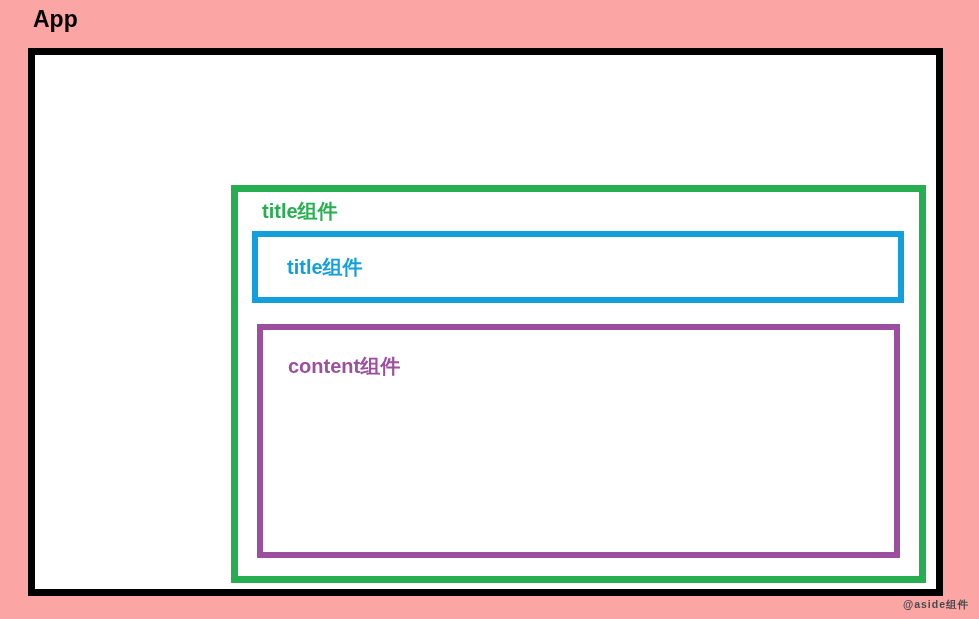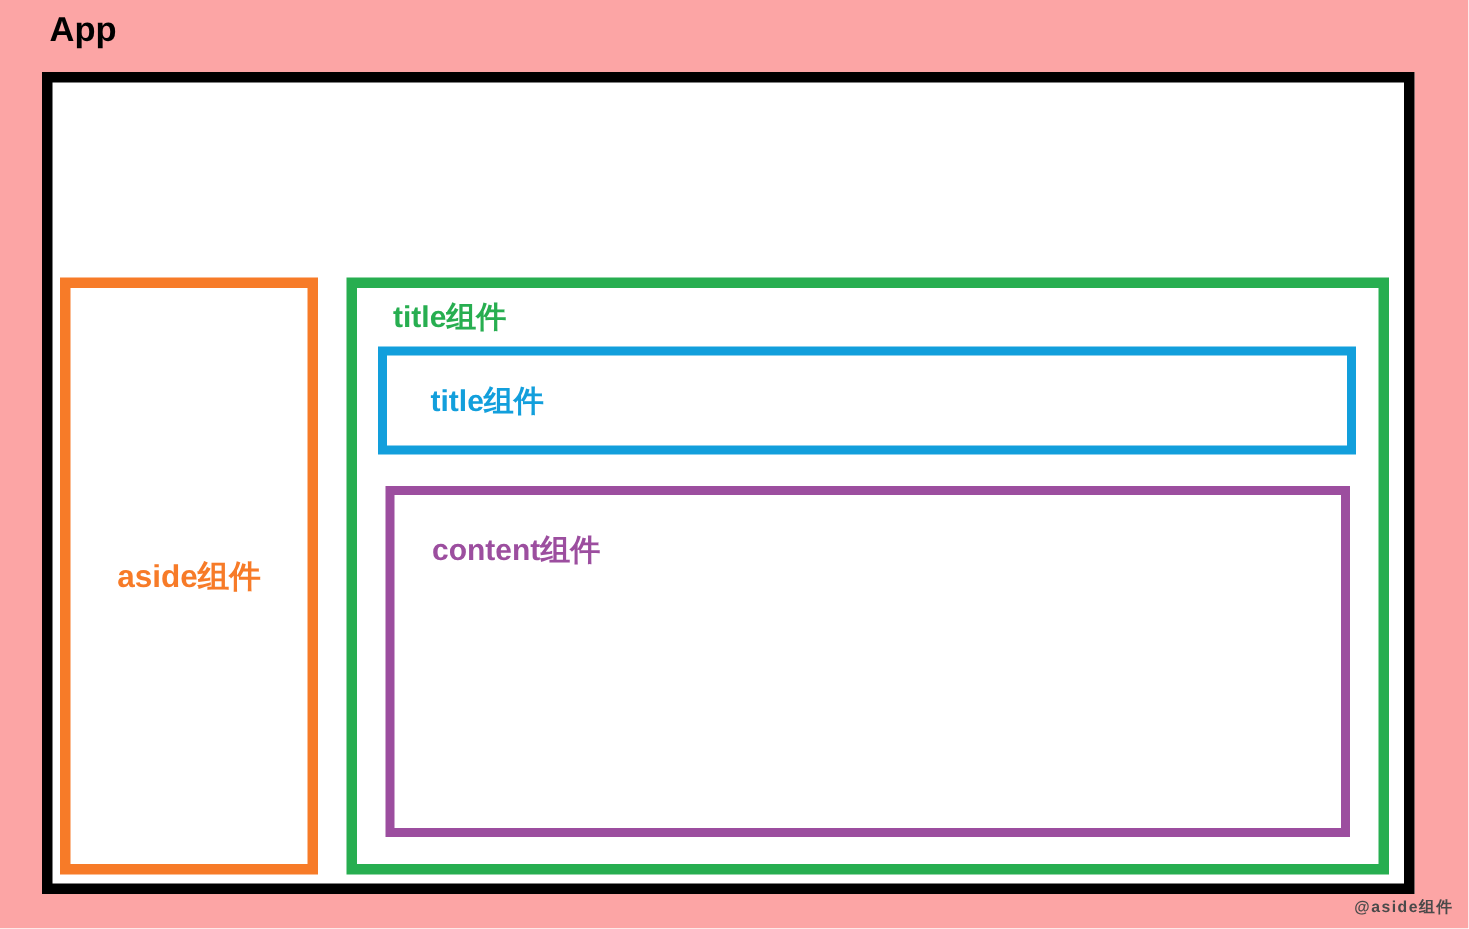--- a/index.html
+++ b/index.html
@@ -126,23 +126,20 @@
 </head>
 <body>
 
 <div class="canvas">
 
   <div class="app-label">App</div>
 
   <div class="box outer-box">
 
 
-    <div class="box aside-box">
-      <span class="aside-label">aside组件</span>
-    </div>
 
     <div class="box main-box">
       <span class="main-label">title组件</span>
 
       <div class="box title-box">
         <span class="title-label">title组件</span>
       </div>
 
       <div class="box content-box">
         <span class="content-label">content组件</span>

